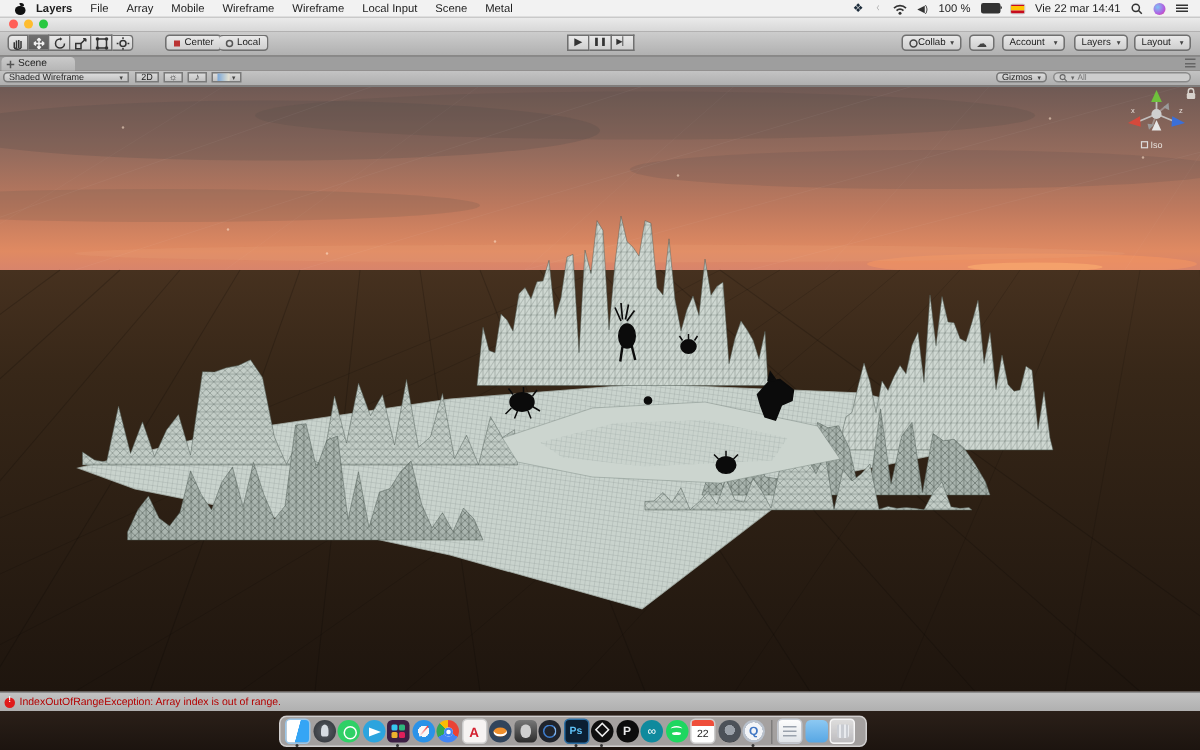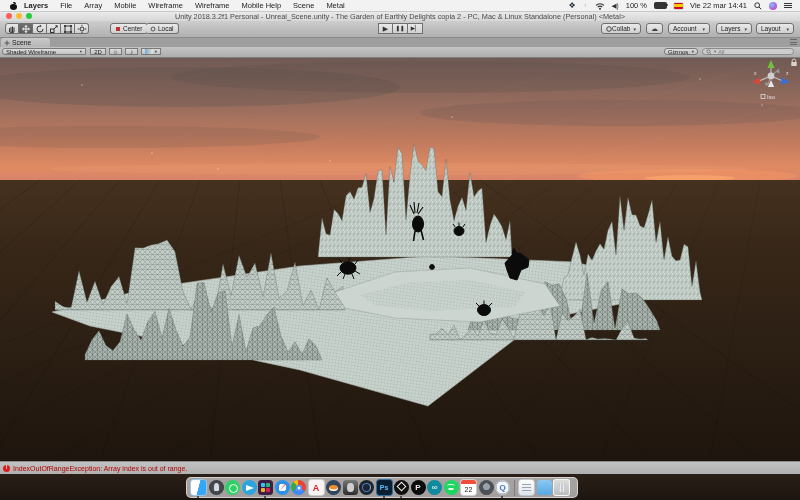--- a/index.html
+++ b/index.html
@@ -122,21 +122,21 @@
   <span id="apple-logo">
       <i class="body"></i>
       <i class="leaf"></i>
     </span>
   <span class="mitem app">Layers</span>
   <span class="mitem">File</span>
   <span class="mitem">Array</span>
   <span class="mitem">Mobile</span>
   <span class="mitem">Wireframe</span>
   <span class="mitem">Wireframe</span>
-  <span class="mitem">Mobile Help</span>
+  <span class="mitem">Local Input</span>
   <span class="mitem">Scene</span>
   <span class="mitem">Metal</span>
   <span id="menu-status">
     <span class="st-icon" style="font-size:8px;color:#1c2b3a;">❖</span>
     <span class="st-icon" style="font-size:8px;color:#9a9a9a;">ᚲ</span>
     <span class="st-icon">
       <svg width="10" height="8" viewBox="0 0 10 8">
           <path d="M1,3.4 A5.6,5.6 0 0 1 9,3.4" fill="none" stroke="#333" stroke-width="1.1"></path>
           <path d="M2.7,5.1 A3.2,3.2 0 0 1 7.3,5.1" fill="none" stroke="#333" stroke-width="1.1"></path>
           <circle cx="5" cy="6.8" r="1" fill="#333"></circle>
@@ -165,21 +165,20 @@
         <i></i>
         <i></i>
       </span>
   </span>
 </div>
 
 <div id="titlebar">
   <span class="tl r"></span>
   <span class="tl y"></span>
   <span class="tl g"></span>
-  <span id="win-title">Unity 2018.3.2f1 Personal - Unreal_Scene.unity - The Garden of Earthly Delights copia 2 - PC, Mac &amp; Linux Standalone (Personal) &lt;Metal&gt;</span>
 </div>
 
 <div id="toolbar">
   <div class="tbtn tool grp-l" style="left:5px;">
     <svg width="10" height="10" viewBox="0 0 10 10">
         <path d="M2.5,8 V4.2 M4,8 V3 M5.5,8 V2.6 M7,8 V3.4 M2.5,8 Q5,9.6 7,8"></path>
       </svg>
   </div>
   <div class="tbtn tool grp-m sel" style="left:19px;">
     <svg class="sel" width="10" height="10" viewBox="0 0 10 10">

